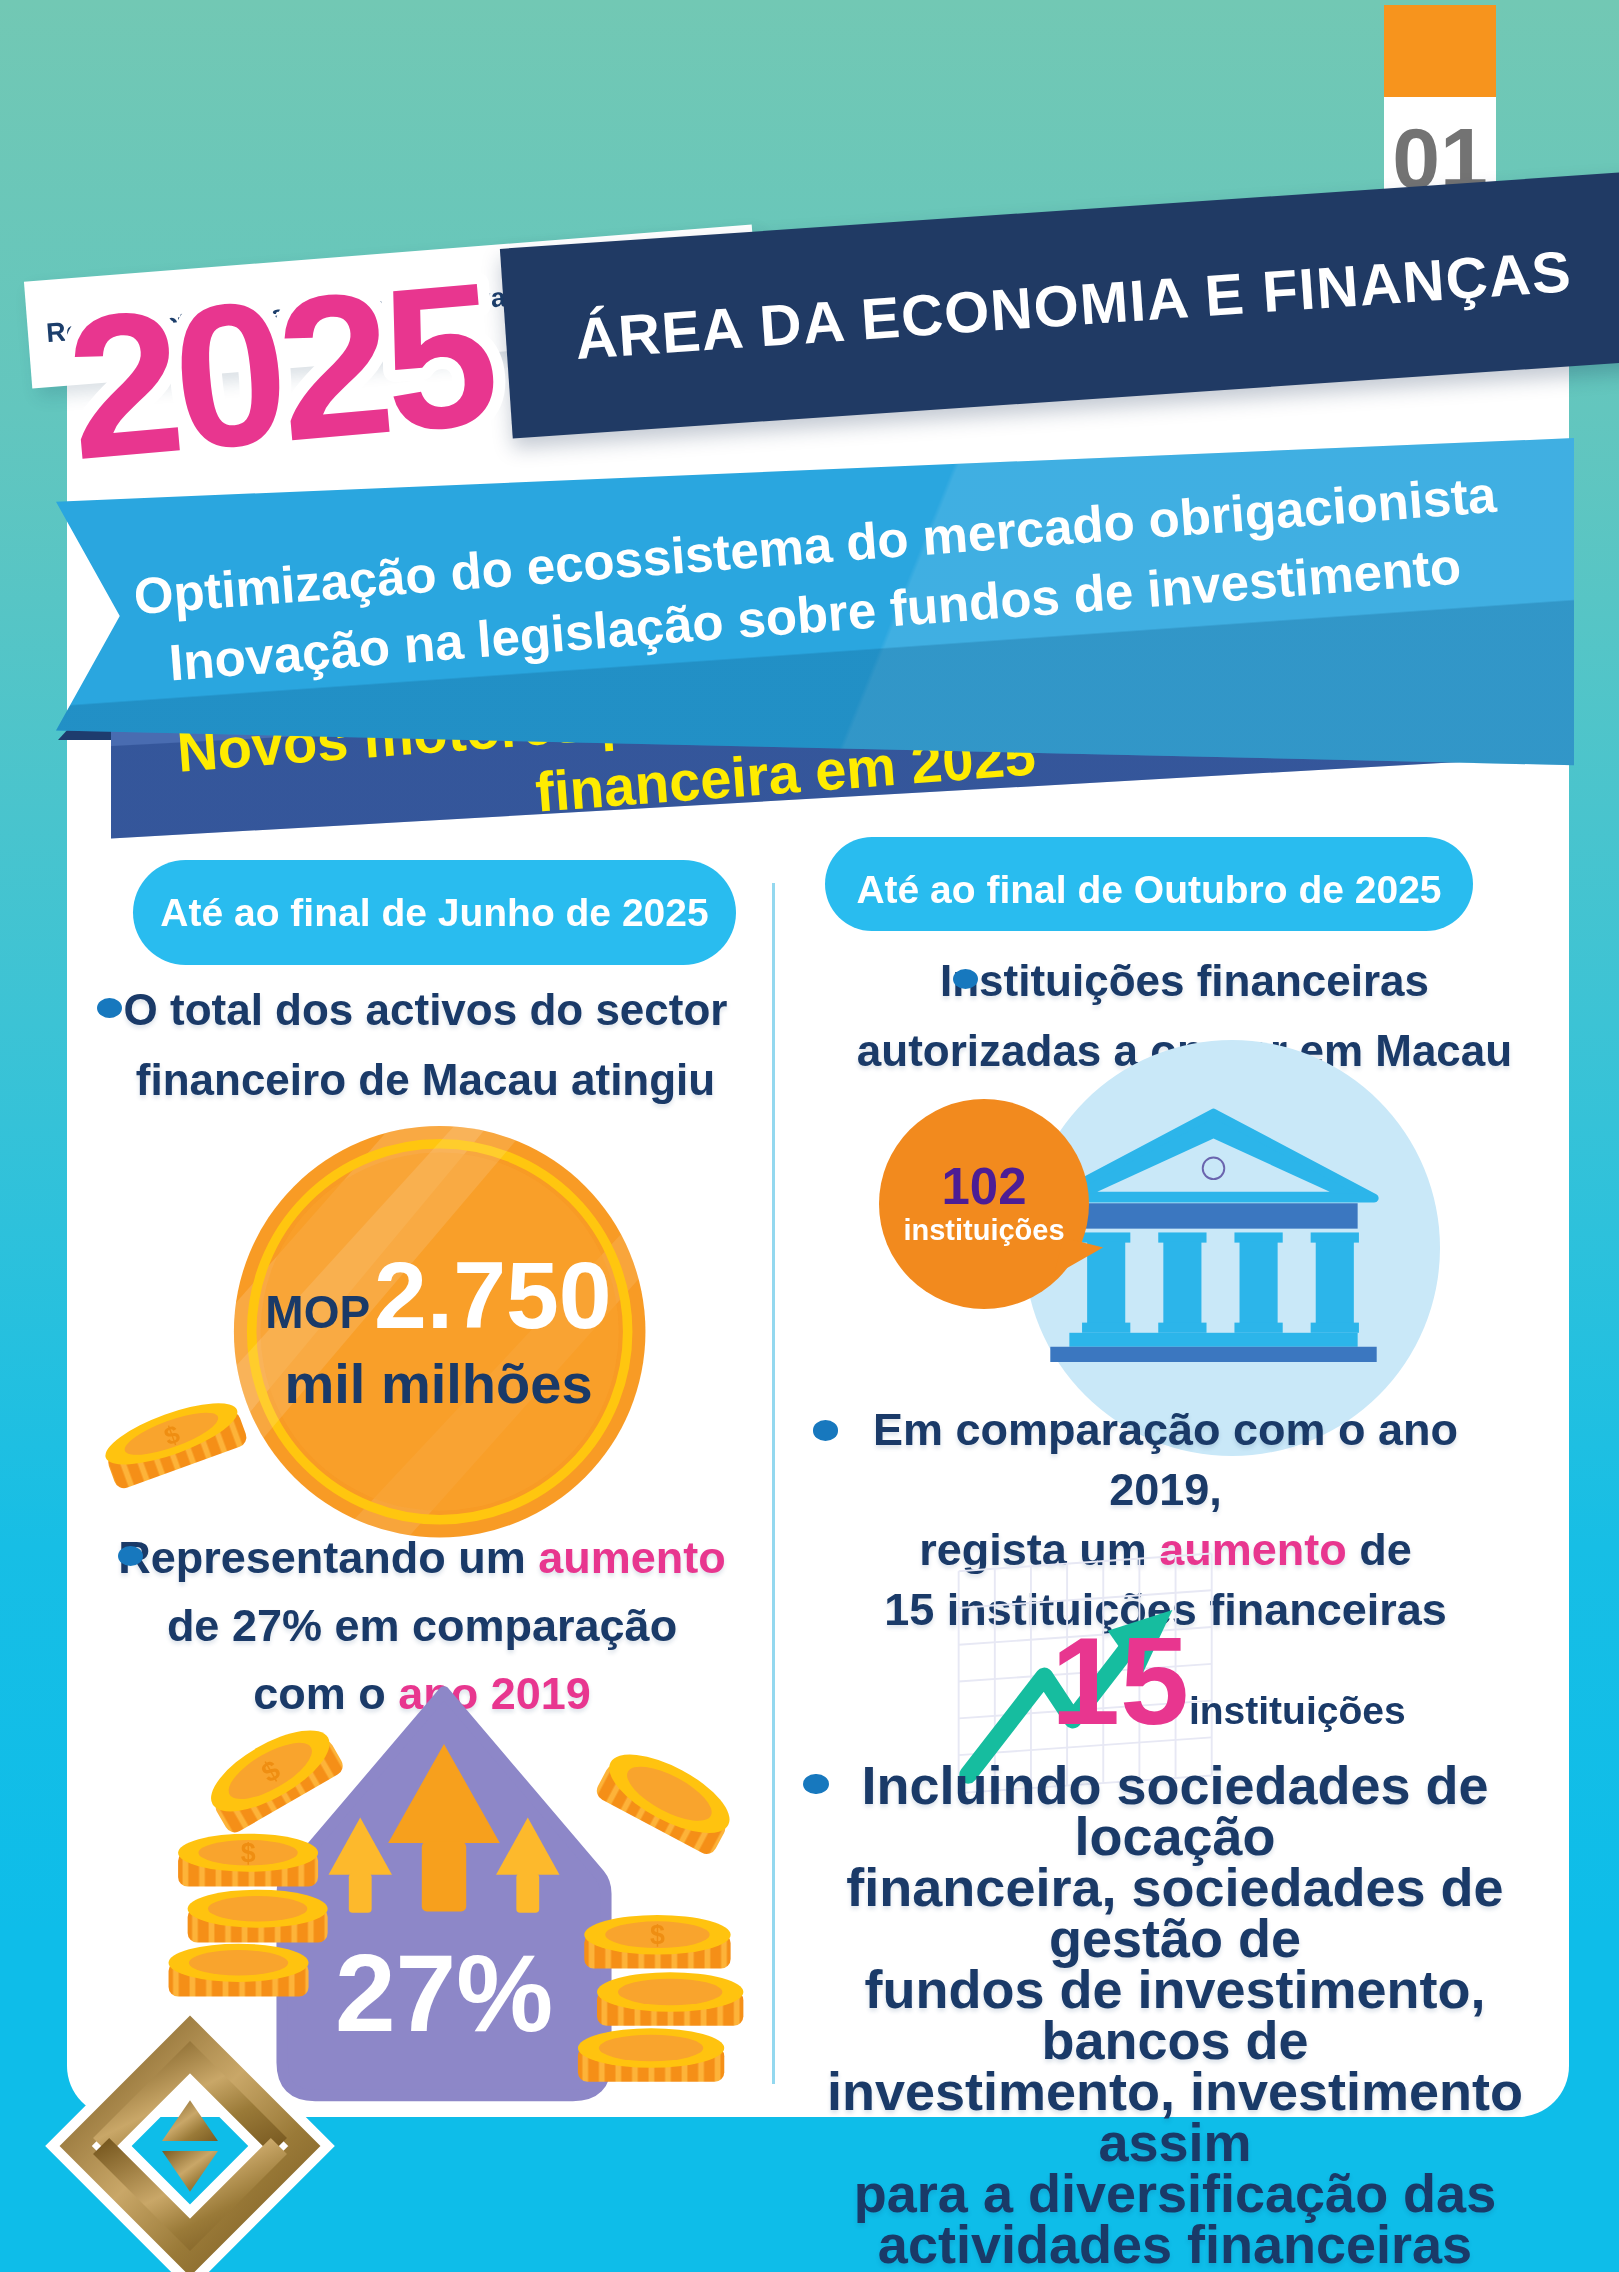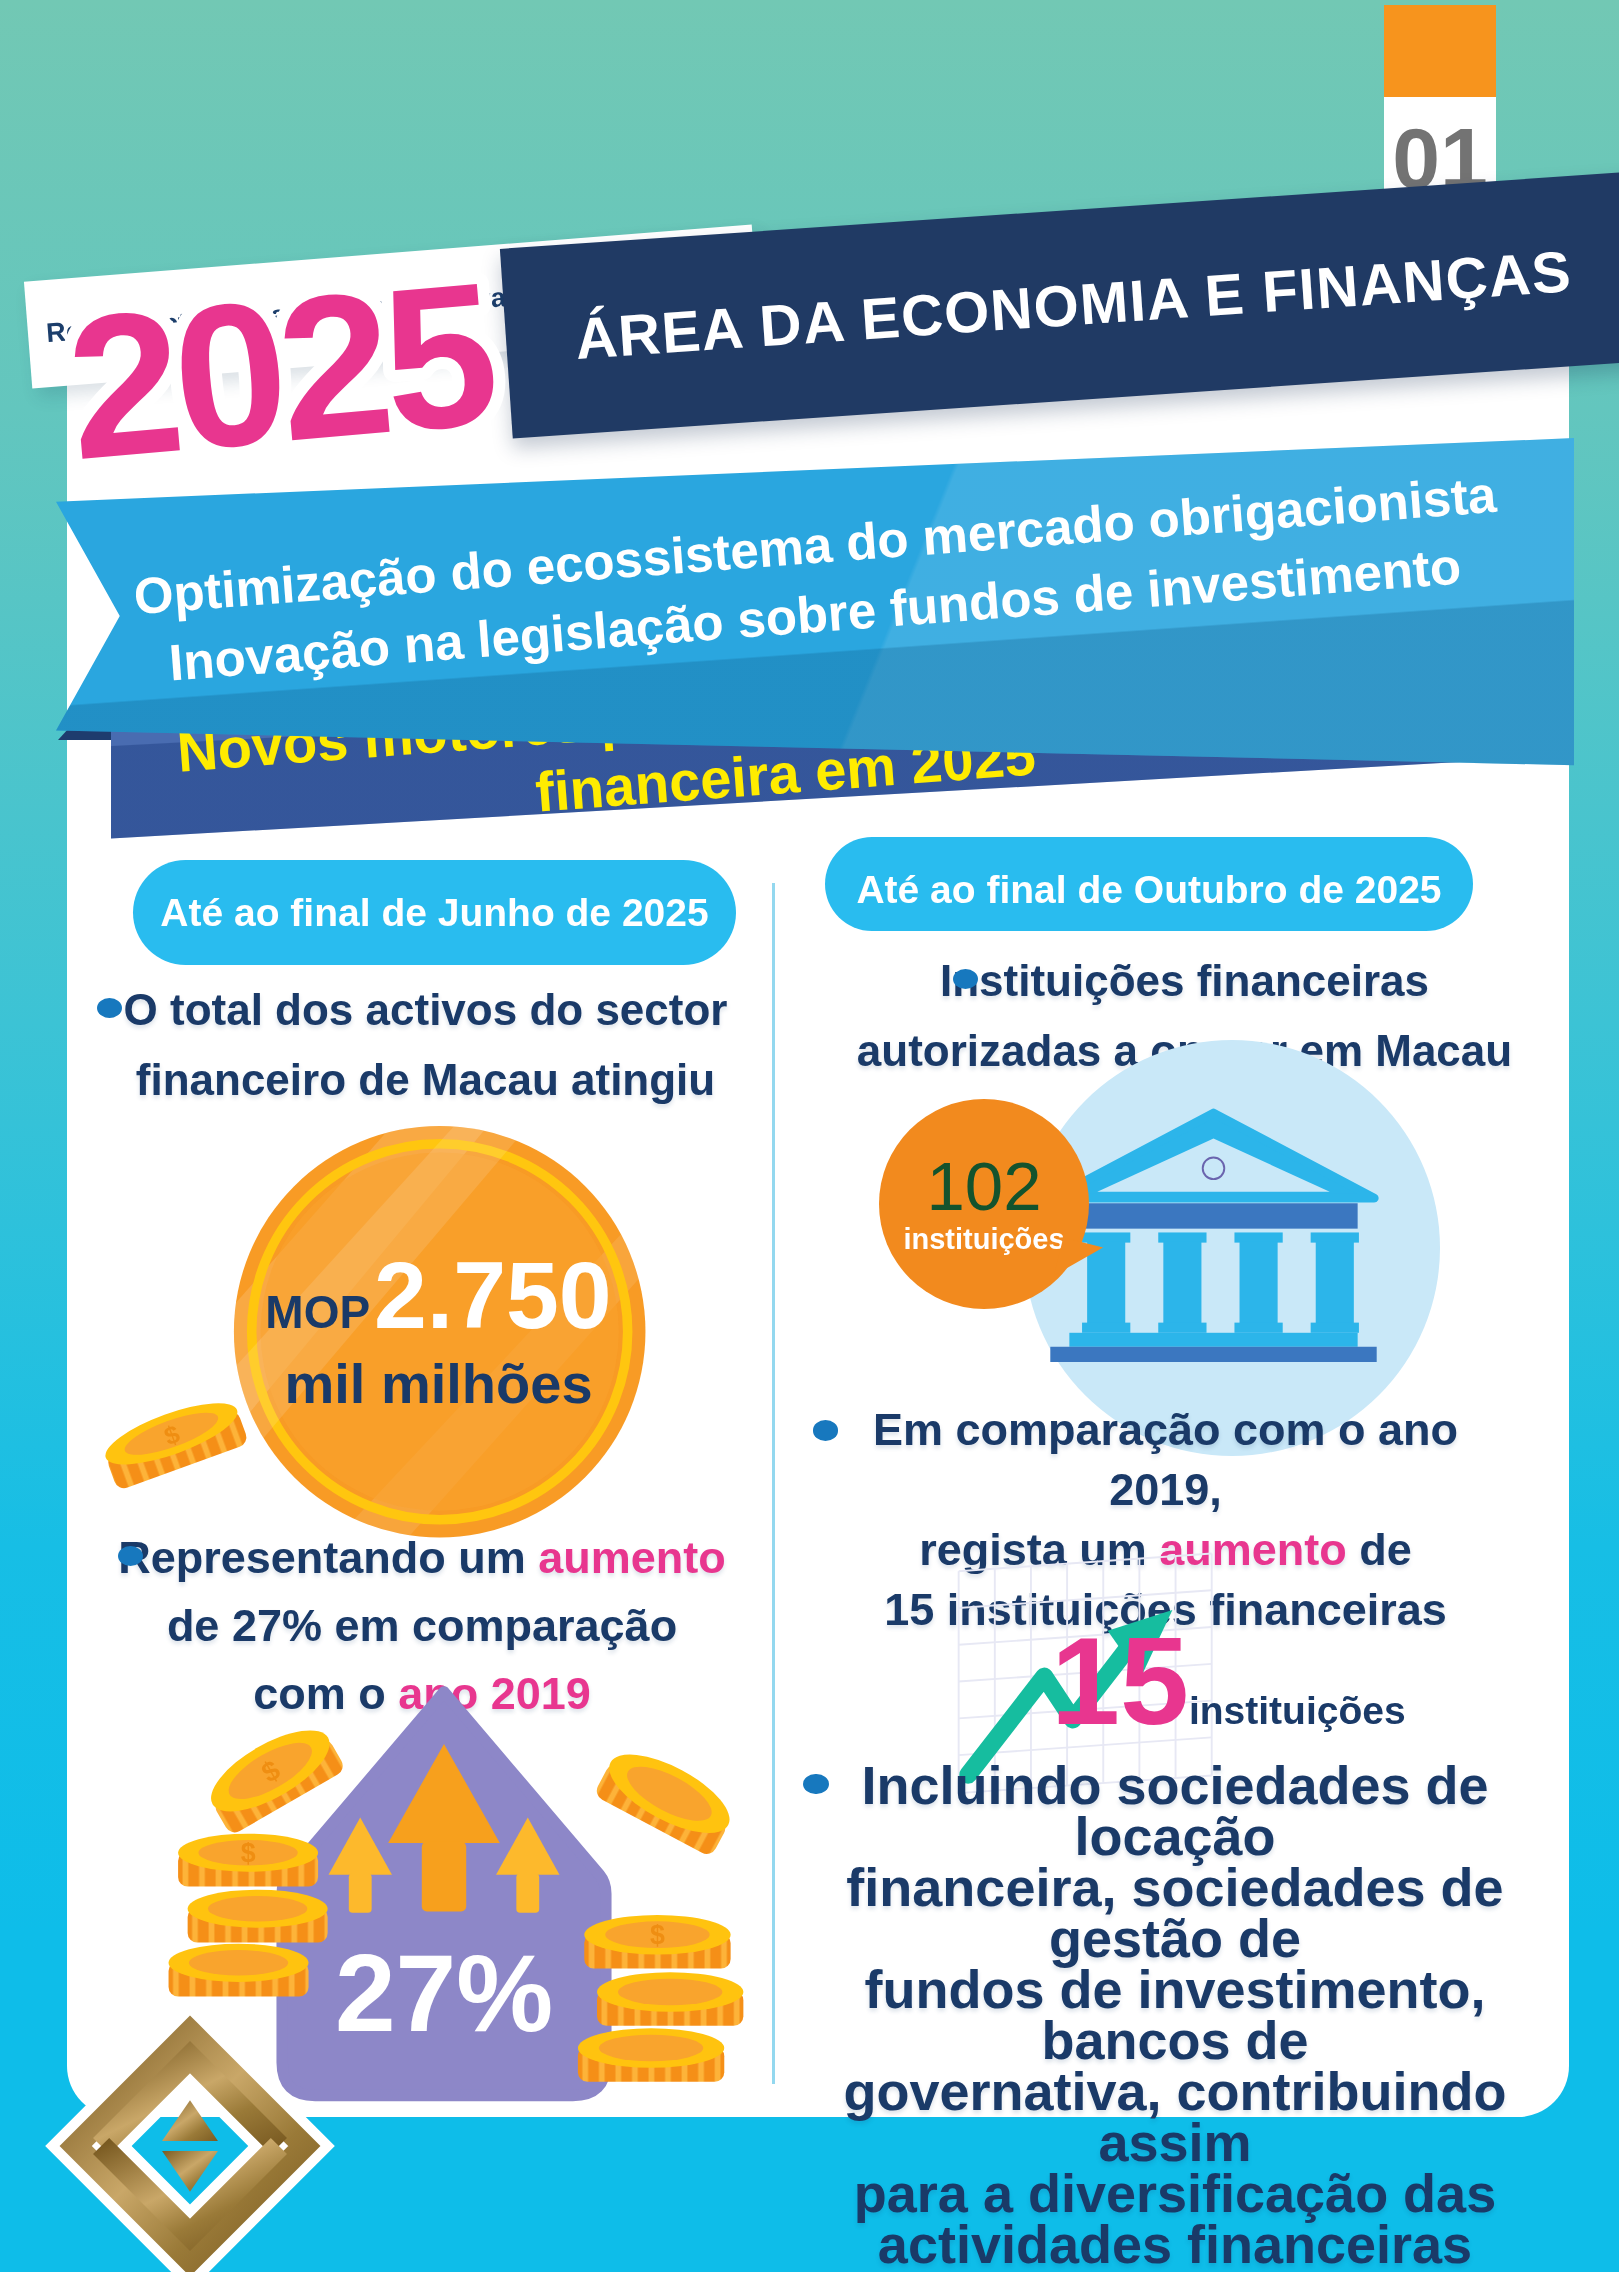--- a/index.html
+++ b/index.html
@@ -64,21 +64,21 @@
   .coin-label .row1{display:flex;justify-content:center;align-items:baseline;gap:3.8px;}
   .coin-label .cur{font-size:46px;font-weight:bold;color:#1A3A68;}
   .coin-label .amt{font-size:95px;font-weight:bold;color:#FFFFFF;}
   .coin-label .unit{margin-top:1.3px;font-size:56px;font-weight:bold;color:#1A3A68;}
 
   
   .bubble{left:879px;top:1099px;width:210px;height:210px;border-radius:50%;background:#F28A1E;
           display:flex;flex-direction:column;justify-content:center;align-items:center;z-index:3;}
   .bubble::after{content:"";position:absolute;right:-10.2px;bottom:28px;width:0;height:0;
           border-left:41px solid #F28A1E;border-bottom:39px solid transparent;transform:rotate(14deg);}
-  .bubble .count{font-size:69px;font-weight:normal;color:#14532d;line-height:1.02;}
+  .bubble .count{font-size:51px;font-weight:bold;color:#4c1d95;line-height:1.02;}
   .bubble .lbl{font-size:29px;font-weight:bold;color:#fff;}
 
   .bank-circle{left:1024px;top:1040px;width:416px;height:416px;border-radius:50%;background:#C9E8F8;}
 
   
   .count15{left:1051px;top:1619px;display:flex;align-items:baseline;}
   .count15 .n{font-size:124px;font-weight:bold;color:#E8368F;line-height:1;}
   .count15 .t{font-size:39px;font-weight:bold;color:#1A3A68;}
 
   .pct27{left:279px;top:1930px;width:330px;text-align:center;font-size:109px;font-weight:bold;color:#FFFFFF;z-index:4;}
@@ -315,21 +315,21 @@
   <div class="abs count15">
     <span class="n">15</span>
     <span class="t">instituições</span>
   </div>
 
   <div class="abs para p-right3">
     <span class="abs dot" style="left:6.3px;top:14px;"></span>
     <div>Incluindo sociedades de locação</div>
     <div>financeira, sociedades de gestão de</div>
     <div>fundos de investimento, bancos de</div>
-    <div>governativa, contribuindo assim</div>
+    <div>investimento, investimento assim</div>
     <div>para a diversificação das</div>
     <div>actividades financeiras</div>
   </div>
 
   <svg class="abs" style="left:63px;top:2019px;" width="254" height="254" viewBox="0 0 200 200">
     <defs>
       <linearGradient id="gold" x1="0" y1="0" x2="1" y2="1">
         <stop offset="0" stop-color="#7A5B22"></stop>
           <stop offset="0.45" stop-color="#C9A768"></stop>
         <stop offset="0.7" stop-color="#9A7A38"></stop>

